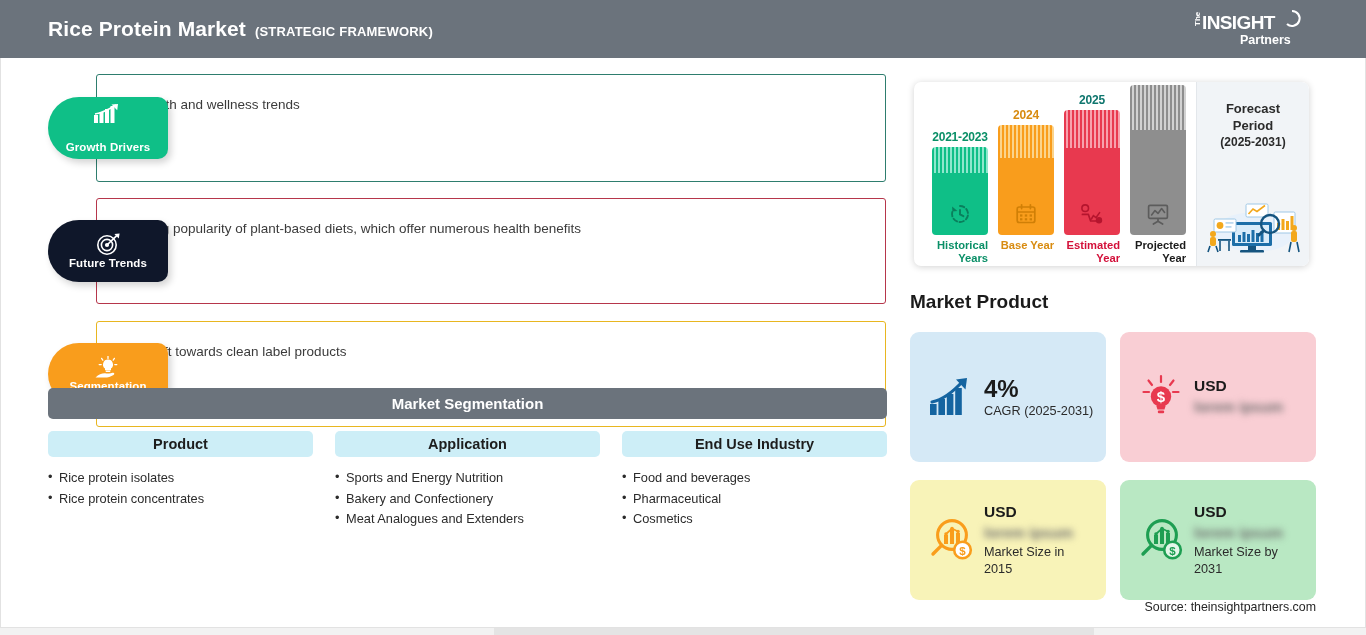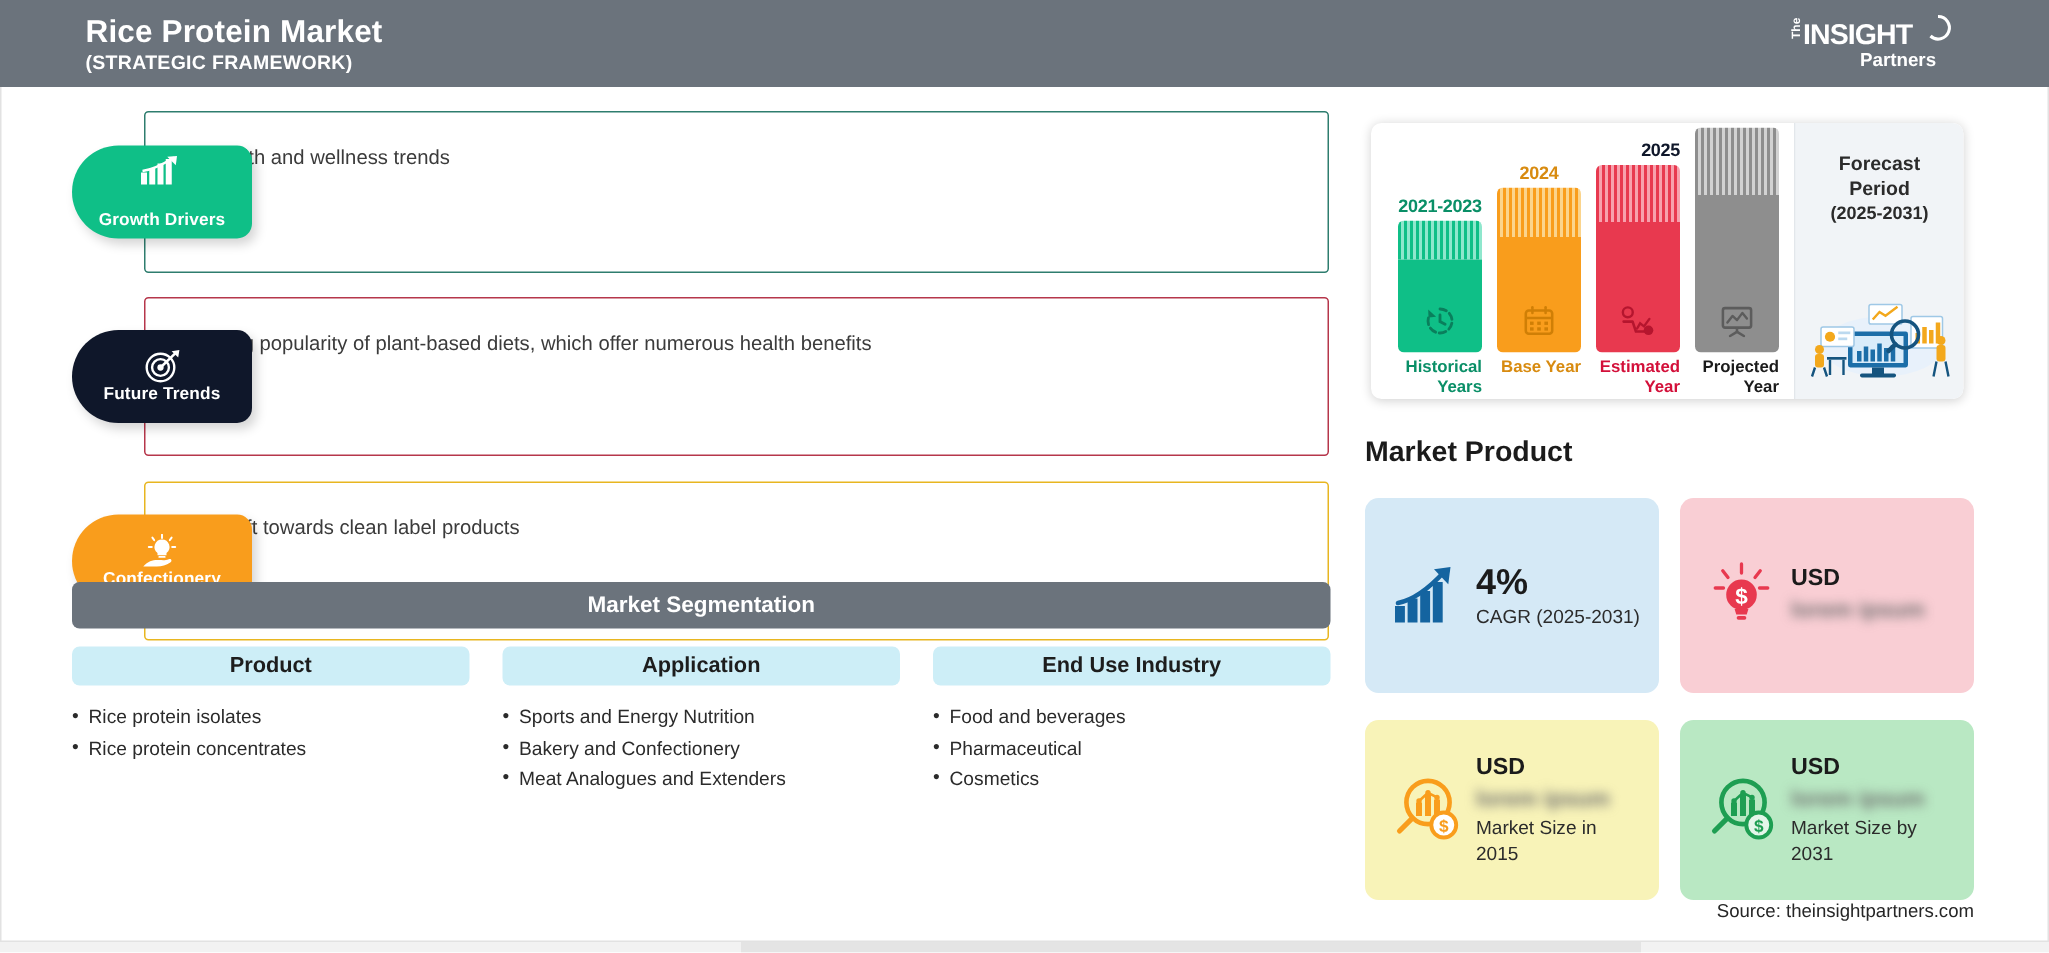--- a/index.html
+++ b/index.html
@@ -10,21 +10,21 @@
     overflow: hidden;
   }
   .page { position: relative; width: 1366px; height: 635px; background: #fff; }
 
   
   .header {
     position: absolute; left: 0; top: 0; width: 1366px; height: 58px;
     background: #6b737c;
     display: flex; align-items: center;
   }
-  .header-title-wrap { display: flex; align-items: baseline; padding-left: 48px; flex-direction: column; }
+  .header-title-wrap { display: flex; align-items: baseline; padding-left: 48px; }
   .header-title { color: #ffffff; font-size: 21px; font-weight: bold; letter-spacing: .1px; }
   .header-sub { color: #ffffff; font-size: 13px; font-weight: bold; margin-left: 9px; letter-spacing: .2px; }
   .logo { position: absolute; right: 58px; top: 7px; width: 120px; height: 44px; }
 
   
   .frame {
     position: absolute; left: 0; top: 58px; width: 1366px; height: 570px;
     background: #fff; border: 1px solid #e2e2e2; border-top: none;
   }
 
@@ -204,21 +204,21 @@
             <line x1="21.4" y1="2.4" x2="20.2" y2="4.1"></line>
             <line x1="6.2" y1="8.6" x2="8.2" y2="8.6"></line>
             <line x1="23.8" y1="8.6" x2="21.8" y2="8.6"></line>
           </g>
           <path d="M15 3.6 a5 5 0 0 1 3 9 l0 1.6 l-6 0 l0 -1.6 a5 5 0 0 1 3 -9 z" fill="#fff"></path>
           <rect x="12.6" y="14.6" width="4.8" height="1.3" rx=".6" fill="#fff"></rect>
           <path d="M2.5 21.6 c3.5 -3.6 6.5 -4.4 10.5 -4.2 c2.4 .1 4.3 .4 6.5 -.6
                    c1.6 -.7 2.6 1.2 1 2.2 c-2.6 1.7 -5.6 2.6 -9 2.6 z" fill="#fff"></path>
         </svg>
       </span>
-      <span class="lbl">Confectionery</span>
+      <span class="lbl">Segmentation</span>
     </div>
   </div>
 
   <div class="seg-title">Market Segmentation</div>
 
   <div class="seg-col" style="left:48px;width:265px;">
     <div class="seg-head">Product</div>
     <ul class="seg-list">
       <li>Rice protein isolates</li>
       <li>Rice protein concentrates</li>
@@ -279,21 +279,21 @@
                 <rect x="9.8" y="15.2" width="2.4" height="2.2"></rect>
                   <rect x="14.6" y="15.2" width="2.4" height="2.2"></rect>
               </g>
             </svg>
           </div>
         </div>
         <div class="fc-cap" style="color:#d88b10;">Base Year</div>
       </div>
 
       <div class="fc-bar" style="left:150px;height:125px;">
-        <div class="fc-year" style="top:-17px;color:#0f172a;text-align:right;">2025</div>
+        <div class="fc-year" style="top:-17px;color:#0f766e;">2025</div>
         <div class="fc-body" style="height:125px;">
           <div class="fc-stripes" style="height:38px;background:repeating-linear-gradient(90deg,#e8394f 0 2px,#f7a1ad 2px 4px);"></div>
           <div class="fc-solid" style="height:87px;background:#e8394f;">
             <svg width="24" height="22" viewBox="0 0 24 22">
               <circle cx="5.2" cy="5.2" r="3.3" fill="none" stroke="#b5152e" stroke-width="1.6"></circle>
               <path d="M2.4 11.4 L8.4 11.4 L10.6 18 L20 18" fill="none" stroke="#b5152e" stroke-width="1.7" stroke-linecap="round" stroke-linejoin="round"></path>
               <path d="M11.4 16 L13.4 12.6 L16 14.6 L19.6 9.6" fill="none" stroke="#b5152e" stroke-width="1.6" stroke-linecap="round"></path>
               <circle cx="19" cy="17.2" r="3.2" fill="#b5152e"></circle>
             </svg>
           </div>

